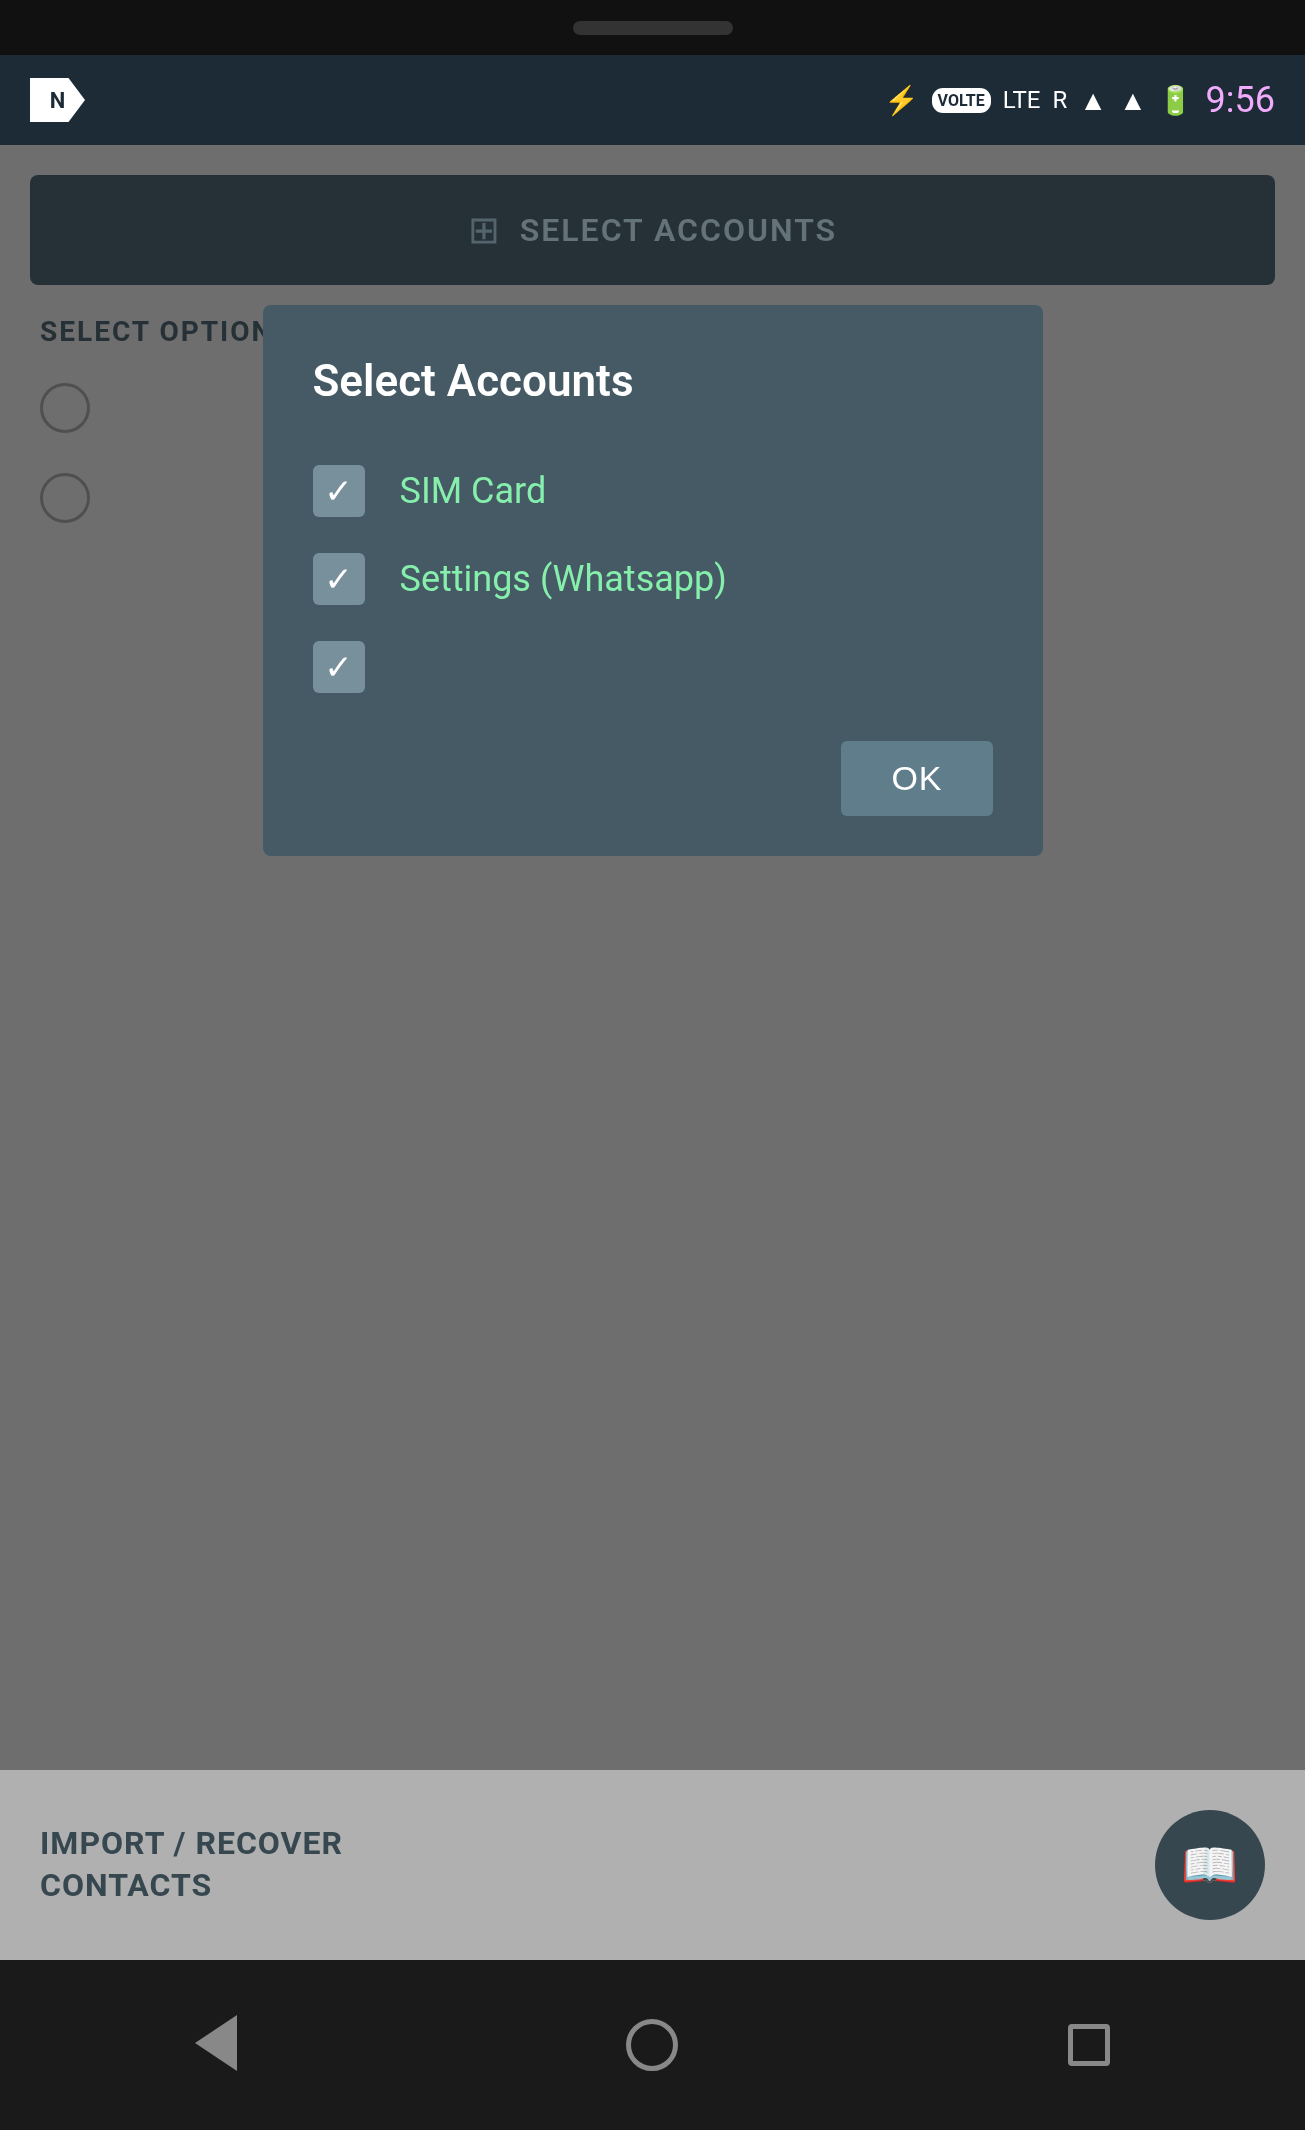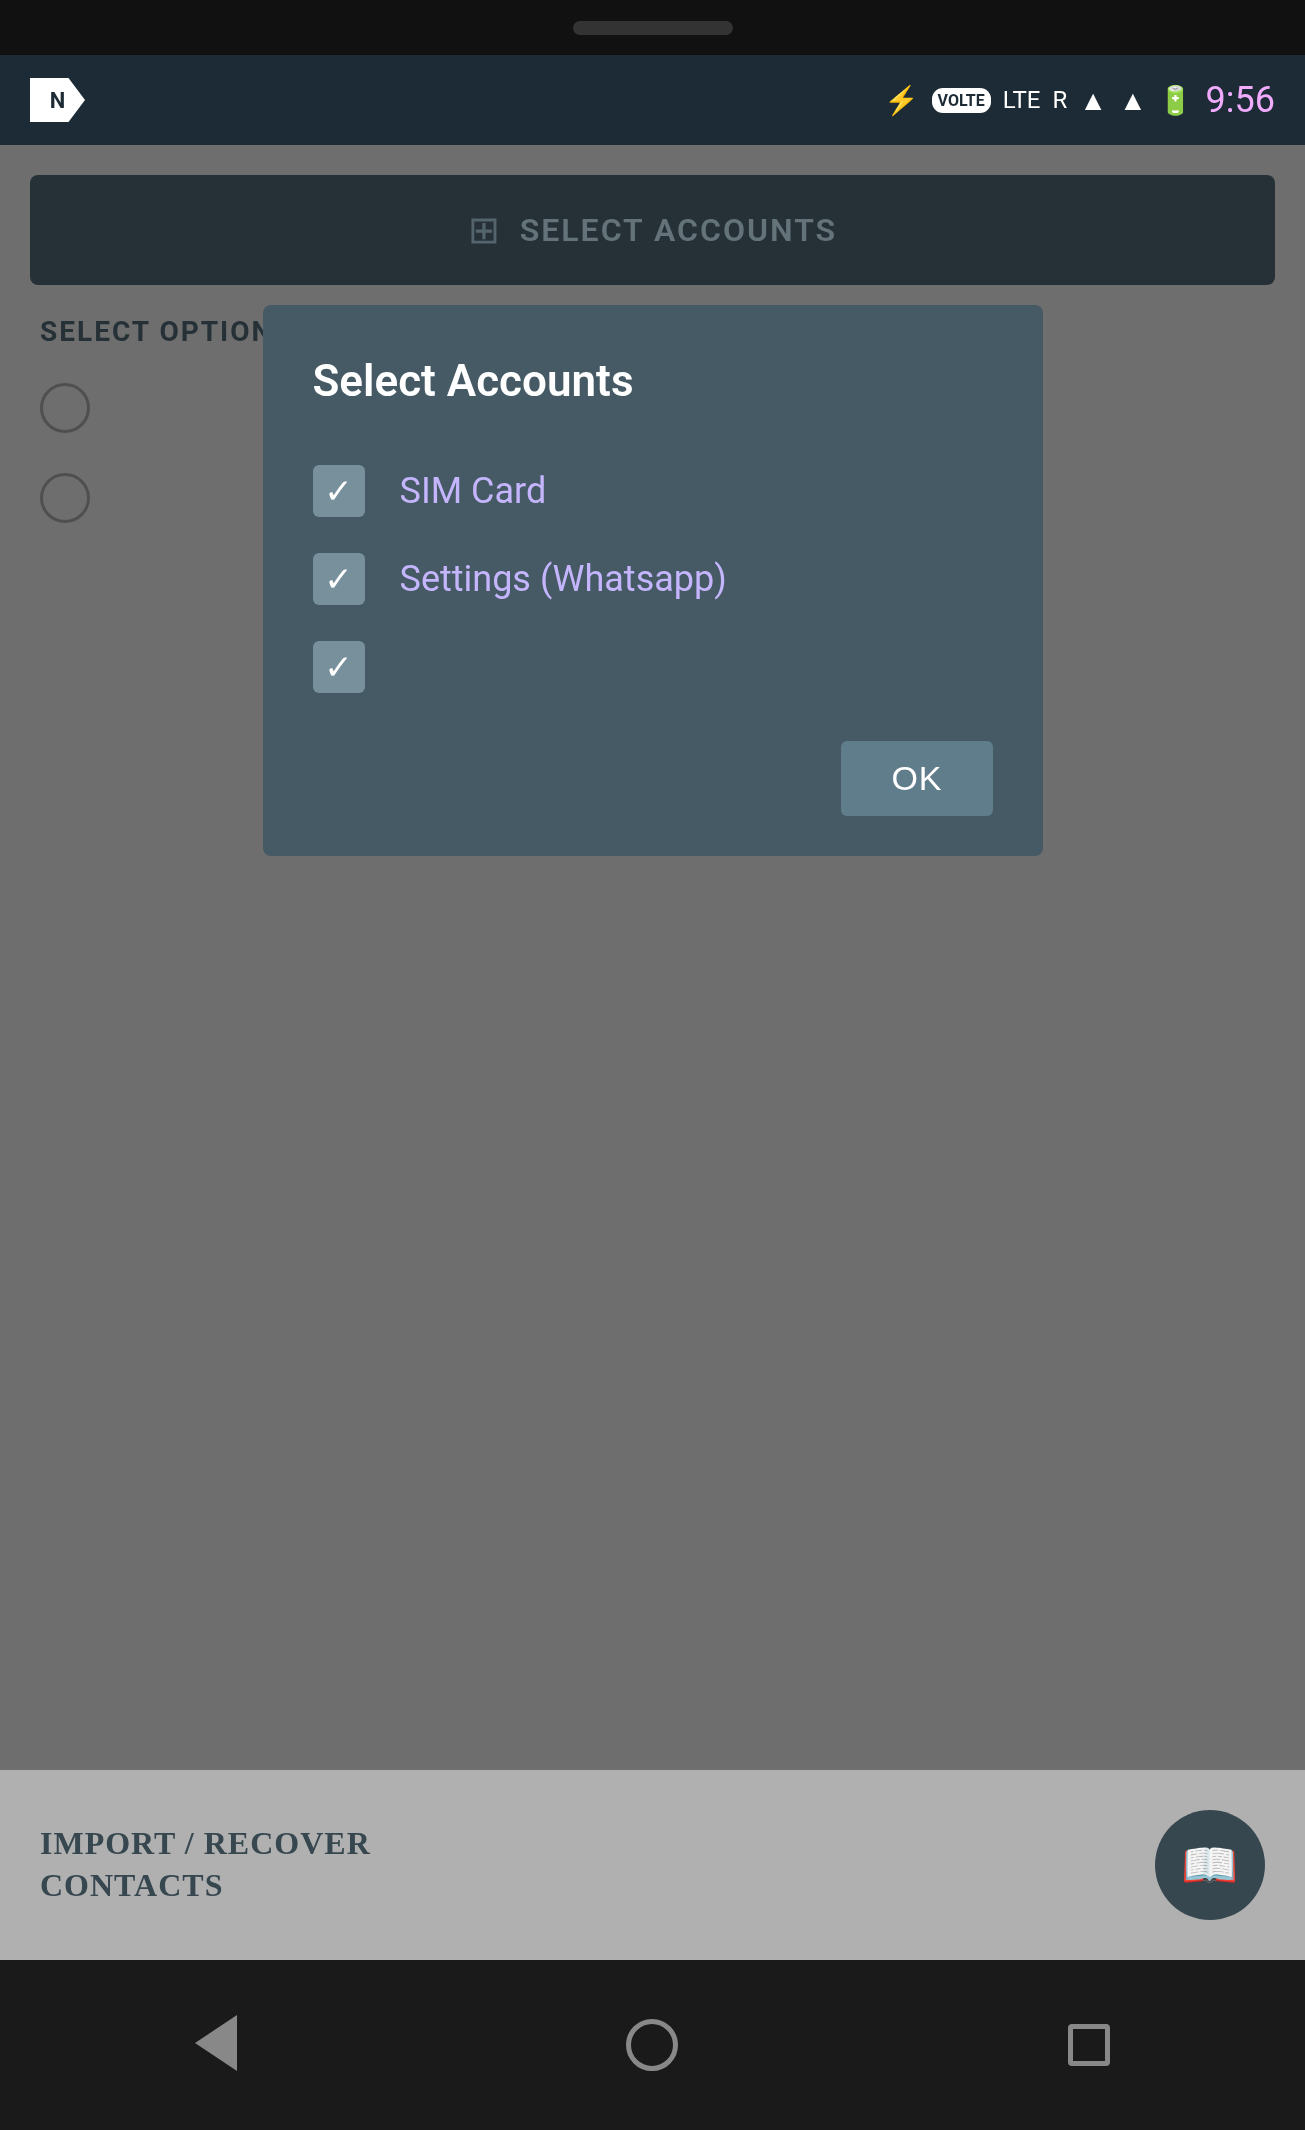--- a/index.html
+++ b/index.html
@@ -204,21 +204,20 @@
     .bottom-section {
       position: absolute;
       bottom: 0;
       left: 0;
       right: 0;
       background: #b0b0b0;
       padding: 40px;
       display: flex;
       align-items: center;
       justify-content: space-between;
-      font-family: Liberation Serif, serif;
     }
 
     .import-recover-text {
       color: #37474f;
       font-size: 32px;
       font-weight: 700;
       letter-spacing: 1px;
       line-height: 1.3;
     }
 
@@ -284,21 +283,21 @@
       cursor: pointer;
       flex-shrink: 0;
     }
 
     .checkbox-check {
       color: white;
       font-size: 34px;
     }
 
     .option-label {
-      color: #c4b5fd;
+      color: #86efac;
       font-size: 36px;
       line-height: 1.3;
     }
 
     .modal-actions {
       display: flex;
       justify-content: flex-end;
       margin-top: 30px;
     }
 

